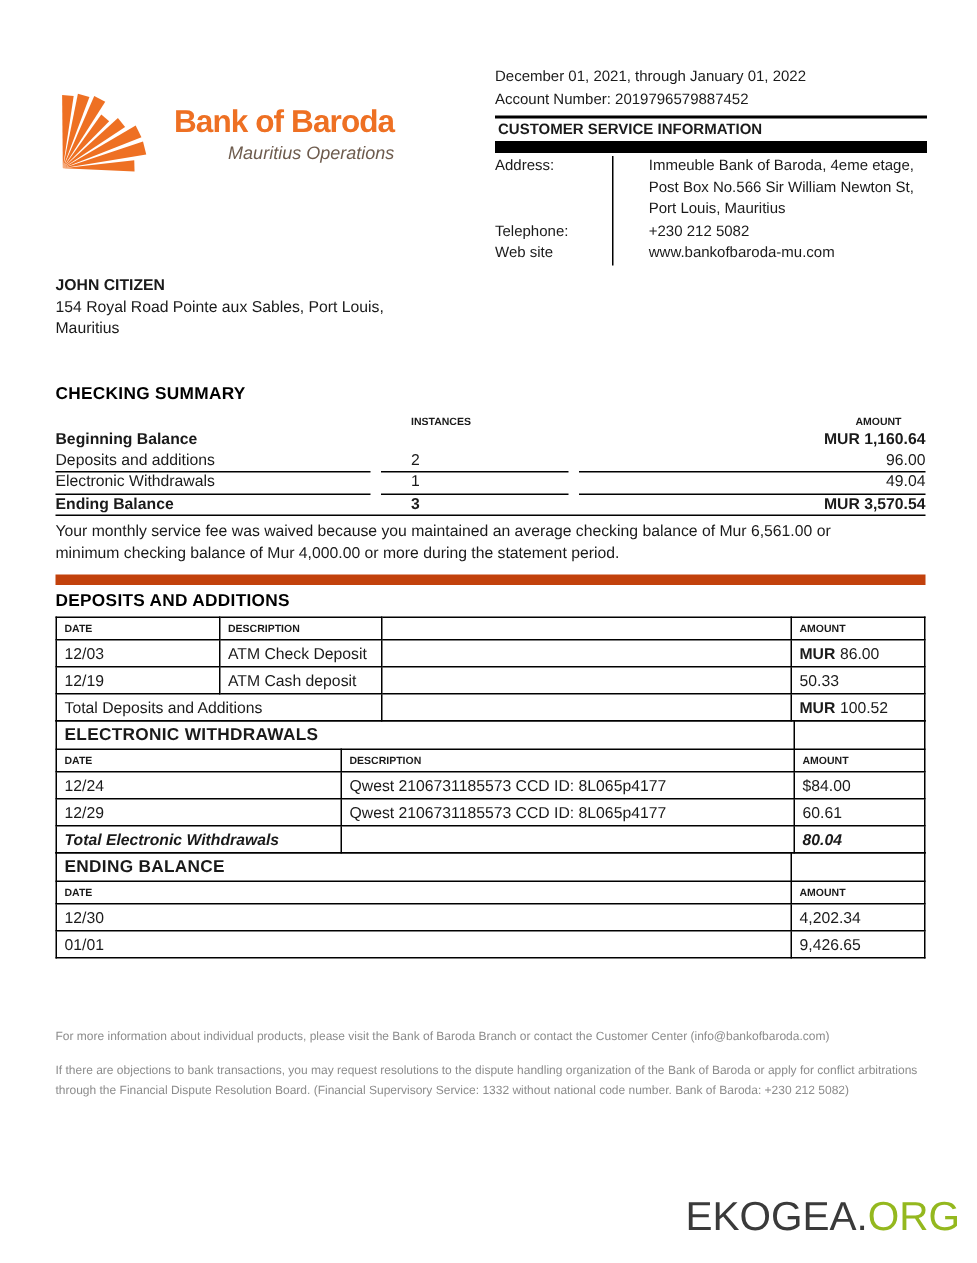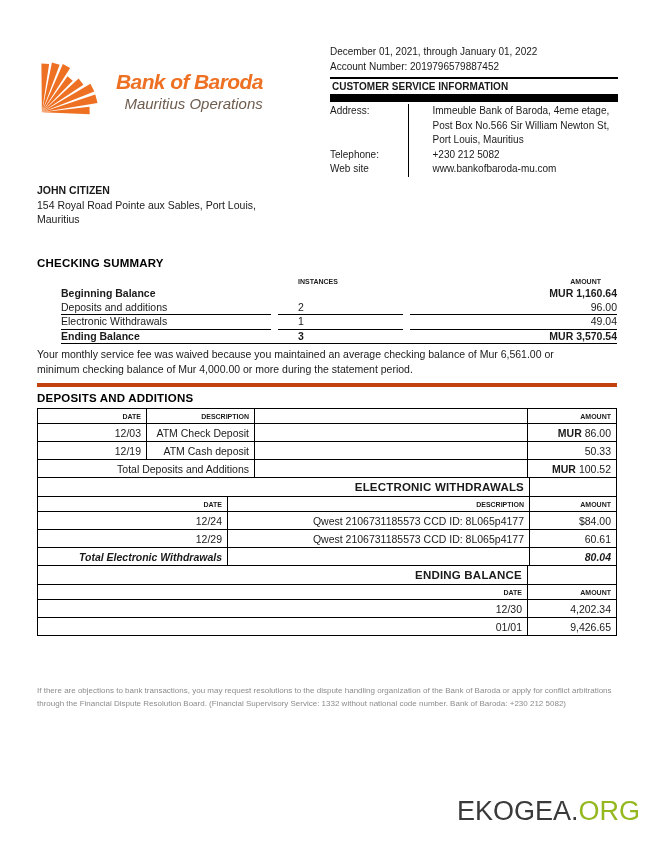--- a/index.html
+++ b/index.html
@@ -7,59 +7,59 @@
   .page {
     position:relative; width:651px; height:842px; background:#fff;
     font-family:"Liberation Sans", sans-serif; color:#1a1a1a; overflow:hidden;
   }
 
   
   .brand { position:absolute; left:38px; top:54px; display:flex; }
   .sun-svg { width:66px; height:62px; }
   .sun-svg polygon { fill:var(--brand-orange,#EE7023); }
   .brand-text { margin-left:12px; padding-top:16px; }
-  .brand-name { color:var(--brand-orange,#EE7023); font-weight:bold; font-style:italic;
+  .brand-name { color:var(--brand-orange,#EE7023); font-weight:bold; 
     font-size:21px; letter-spacing:-0.6px; white-space:nowrap; }
-  .brand-tagline { text-align:right; font-style:italic; font-size:15px; color:#6e5c4e; margin-top:1px; }
+  .brand-tagline { text-align:right; font-style:italic; font-size:12px; color:#6e5c4e; margin-top:1px; }
 
   
   .cs { position:absolute; left:330px; top:44px; width:288px; font-size:10px; }
   .cs .line { line-height:15px; white-space:nowrap; }
   .cs-title { border-top:2px solid #000; border-bottom:8px solid #000000;
     font-weight:bold; font-size:10px; padding:2px 2px 2px 2px; margin-top:3px; white-space:nowrap; }
   .cs-table { width:100%; border-collapse:collapse; margin-top:2px; }
   .cs-table td { font-size:10px; line-height:14.5px; vertical-align:top; padding:0; }
   td.cs-label { width:78px; }
   td.cs-value { border-left:1px solid #000; padding-left:24px; }
 
   
   .customer { position:absolute; left:37px; top:183px; font-size:10.5px; line-height:14.5px; }
   .customer .name { font-weight:bold; }
 
   
   .main { position:absolute; left:37px; top:257px; width:580px; }
   .section-title { font-weight:bold; font-size:11.5px; letter-spacing:0.2px; color:#000; }
 
   
-  .sum-head, .sum-row { display:grid; grid-template-columns:210px 125px 1fr; column-gap:7px;margin-left:24px; }
+  .sum-head, .sum-row { display:grid; grid-template-columns:210px 125px 1fr; column-gap:7px; }
   .sum-head { font-size:7px; font-weight:bold; margin-top:8px; line-height:10px; }
   .sum-head .inst { padding-left:20px; }
   .sum-head .amt { text-align:right; padding-right:16px; }
   .sum-row { font-size:10.5px; }
   .sum-row > div { line-height:13.5px; }
   .sum-row .inst { padding-left:20px; }
   .sum-row .amt { text-align:right; }
   .sum-row.ruled > div { border-bottom:1px solid #000; }
   .sum-row.bold { font-weight:bold; }
   .sum-row.total { border-bottom:1.5px solid #000; }
-  .sum-note { font-size:10.5px; line-height:15px; padding:3px 0 6px 0; border-bottom:4px solid #c2410c; }
+  .sum-note { font-size:10.5px; line-height:15px; padding:3px 0 6px 0; border-bottom:7px solid #c2410c; }
 
   
   .dep-title { padding:5px 0 4px 0; }
-  table.grid { width:100%; border-collapse:collapse; table-layout:fixed;text-align:right; }
+  table.grid { width:100%; border-collapse:collapse; table-layout:fixed; }
   table.grid td { border:1px solid #000; font-size:10.5px; padding:1px 5px; height:18px; vertical-align:middle; }
   table.grid td.th { font-size:7px; font-weight:bold; height:15px; }
   table.grid td.title-cell { font-weight:bold; font-size:11.5px; height:19px; letter-spacing:0.2px; }
   table.grid + table.grid { margin-top:-1px; }
   .cur { font-weight:bold; margin-right:3px; }
   .cur:empty { display:none; }
   td.bold { font-weight:bold;font-style:italic; }
 
   
   .footer { position:absolute; left:37px; top:684px; width:578px; color:#8c8c8c; font-size:8px; line-height:1.65; }
@@ -249,20 +249,21 @@
       </tr>
       <tr>
         <td>01/01</td>
         <td>9,426.65</td>
       </tr>
     </tbody>
       </table>
   </div>
 
   <div class="footer">
+    <p>For more information about individual products, please visit the Bank of Baroda Branch or contact the Customer Center (info@bankofbaroda.com)</p>
     <p>If there are objections to bank transactions, you may request resolutions to the dispute handling organization of the Bank of Baroda or apply for conflict arbitrations through the Financial Dispute Resolution Board. (Financial Supervisory Service: 1332 without national code number. Bank of Baroda: +230 212 5082)</p>
   </div>
 
   <div class="watermark">
     <span class="wm-a">EKOGEA.</span><span class="wm-b">ORG</span>
   </div>
 
 </div>
 
 </body></html>

